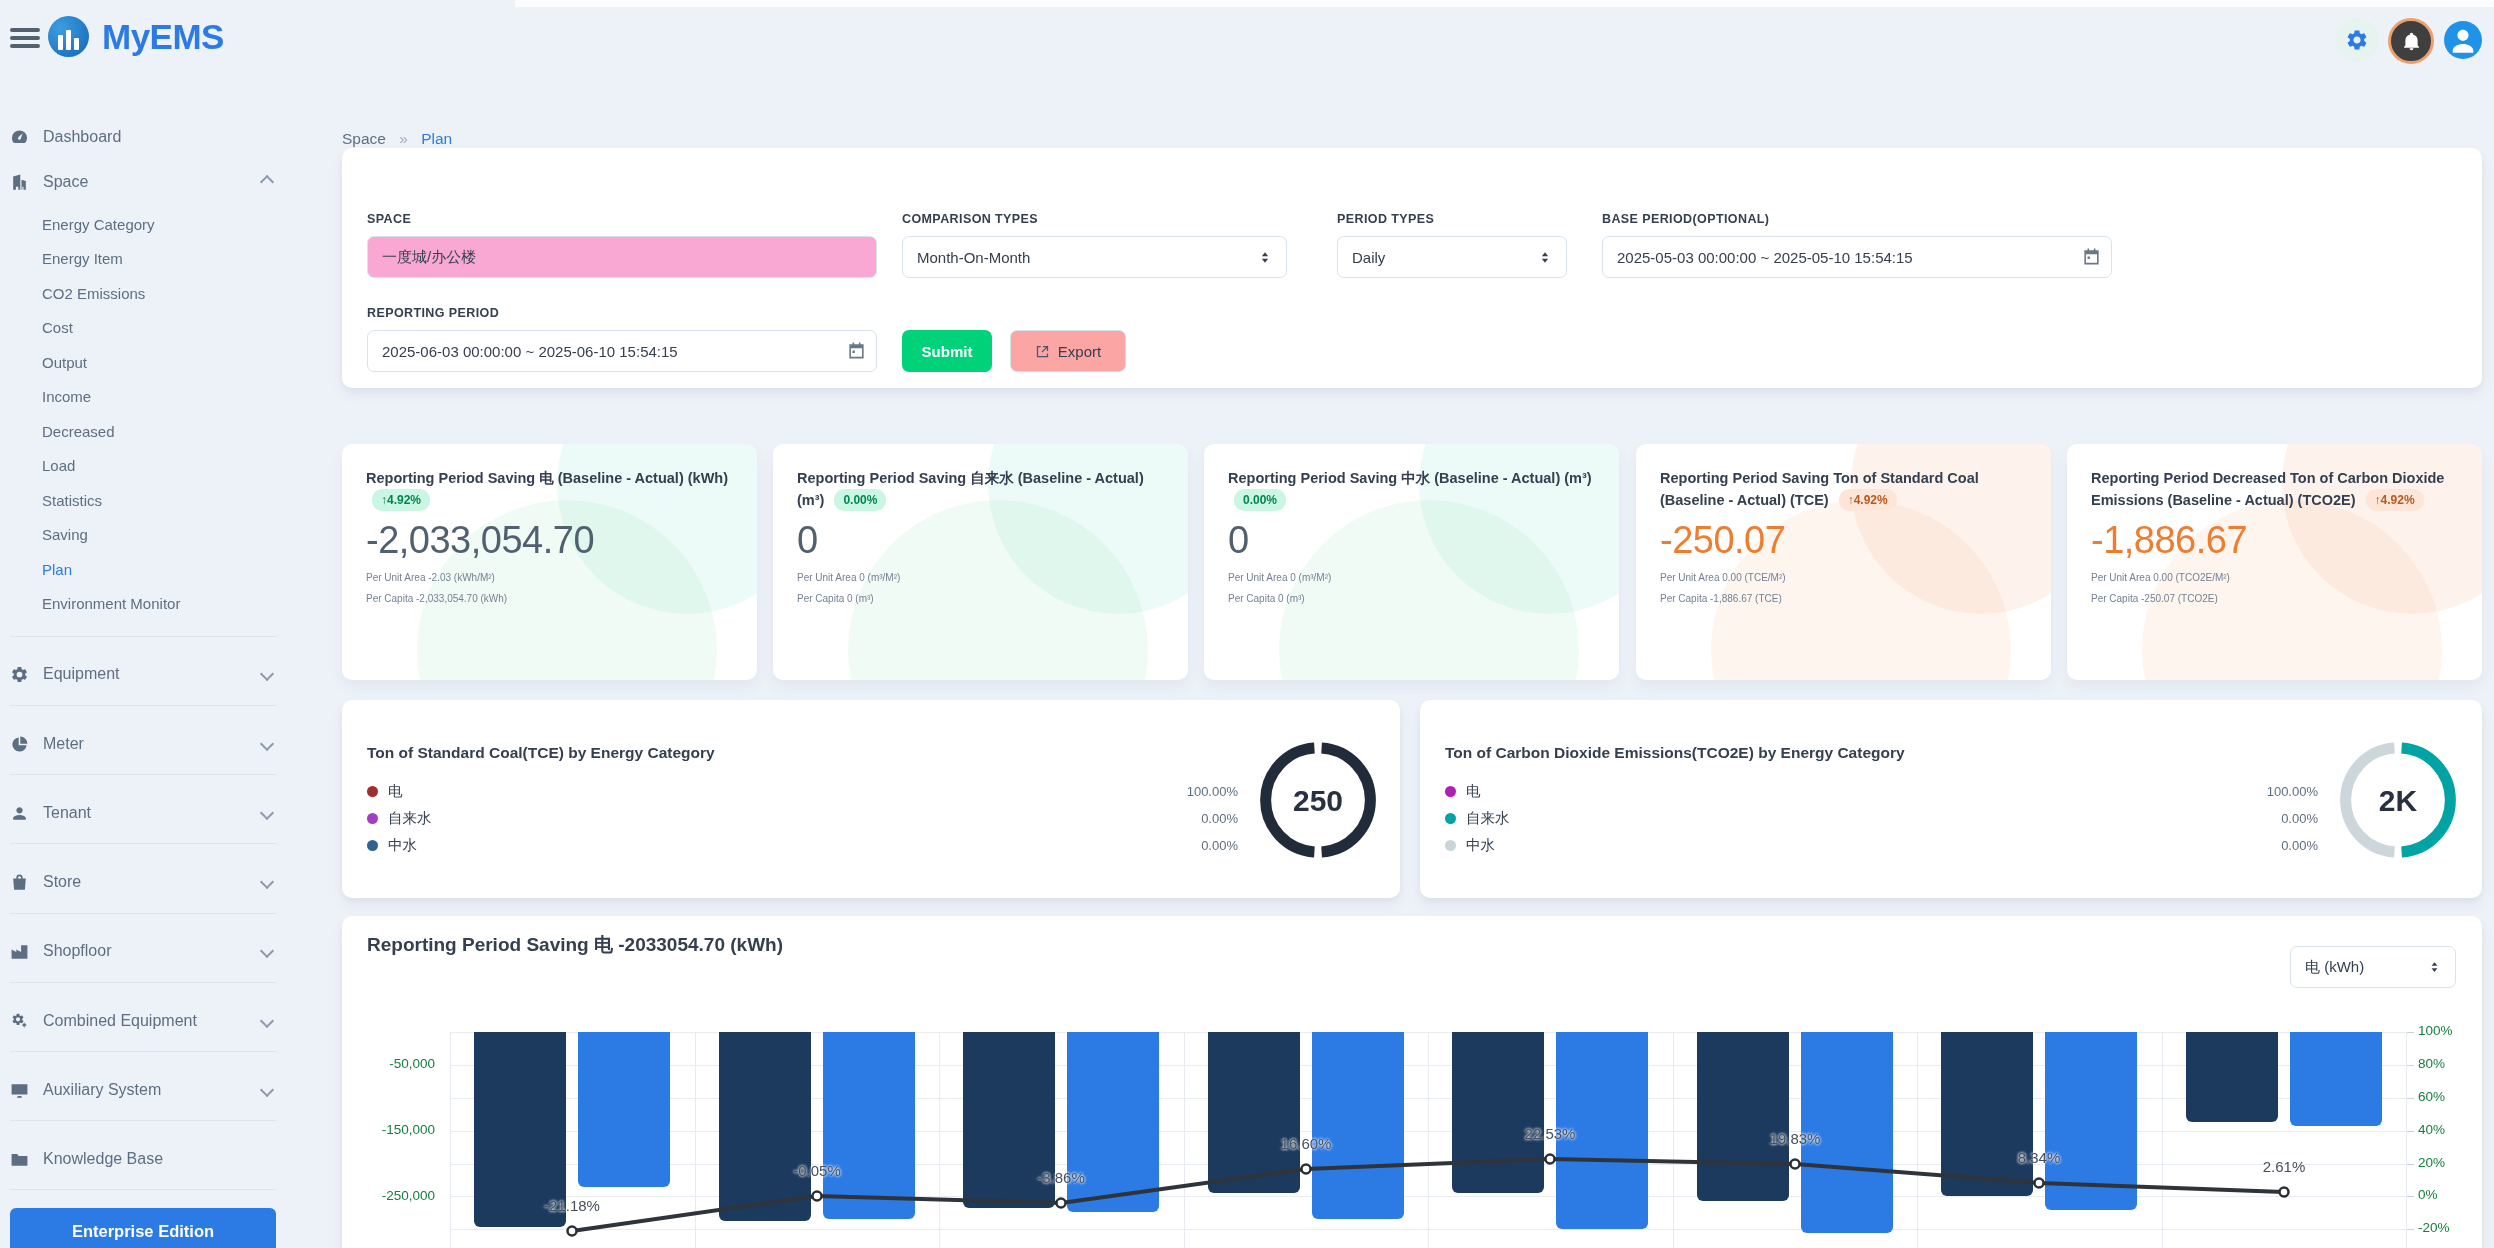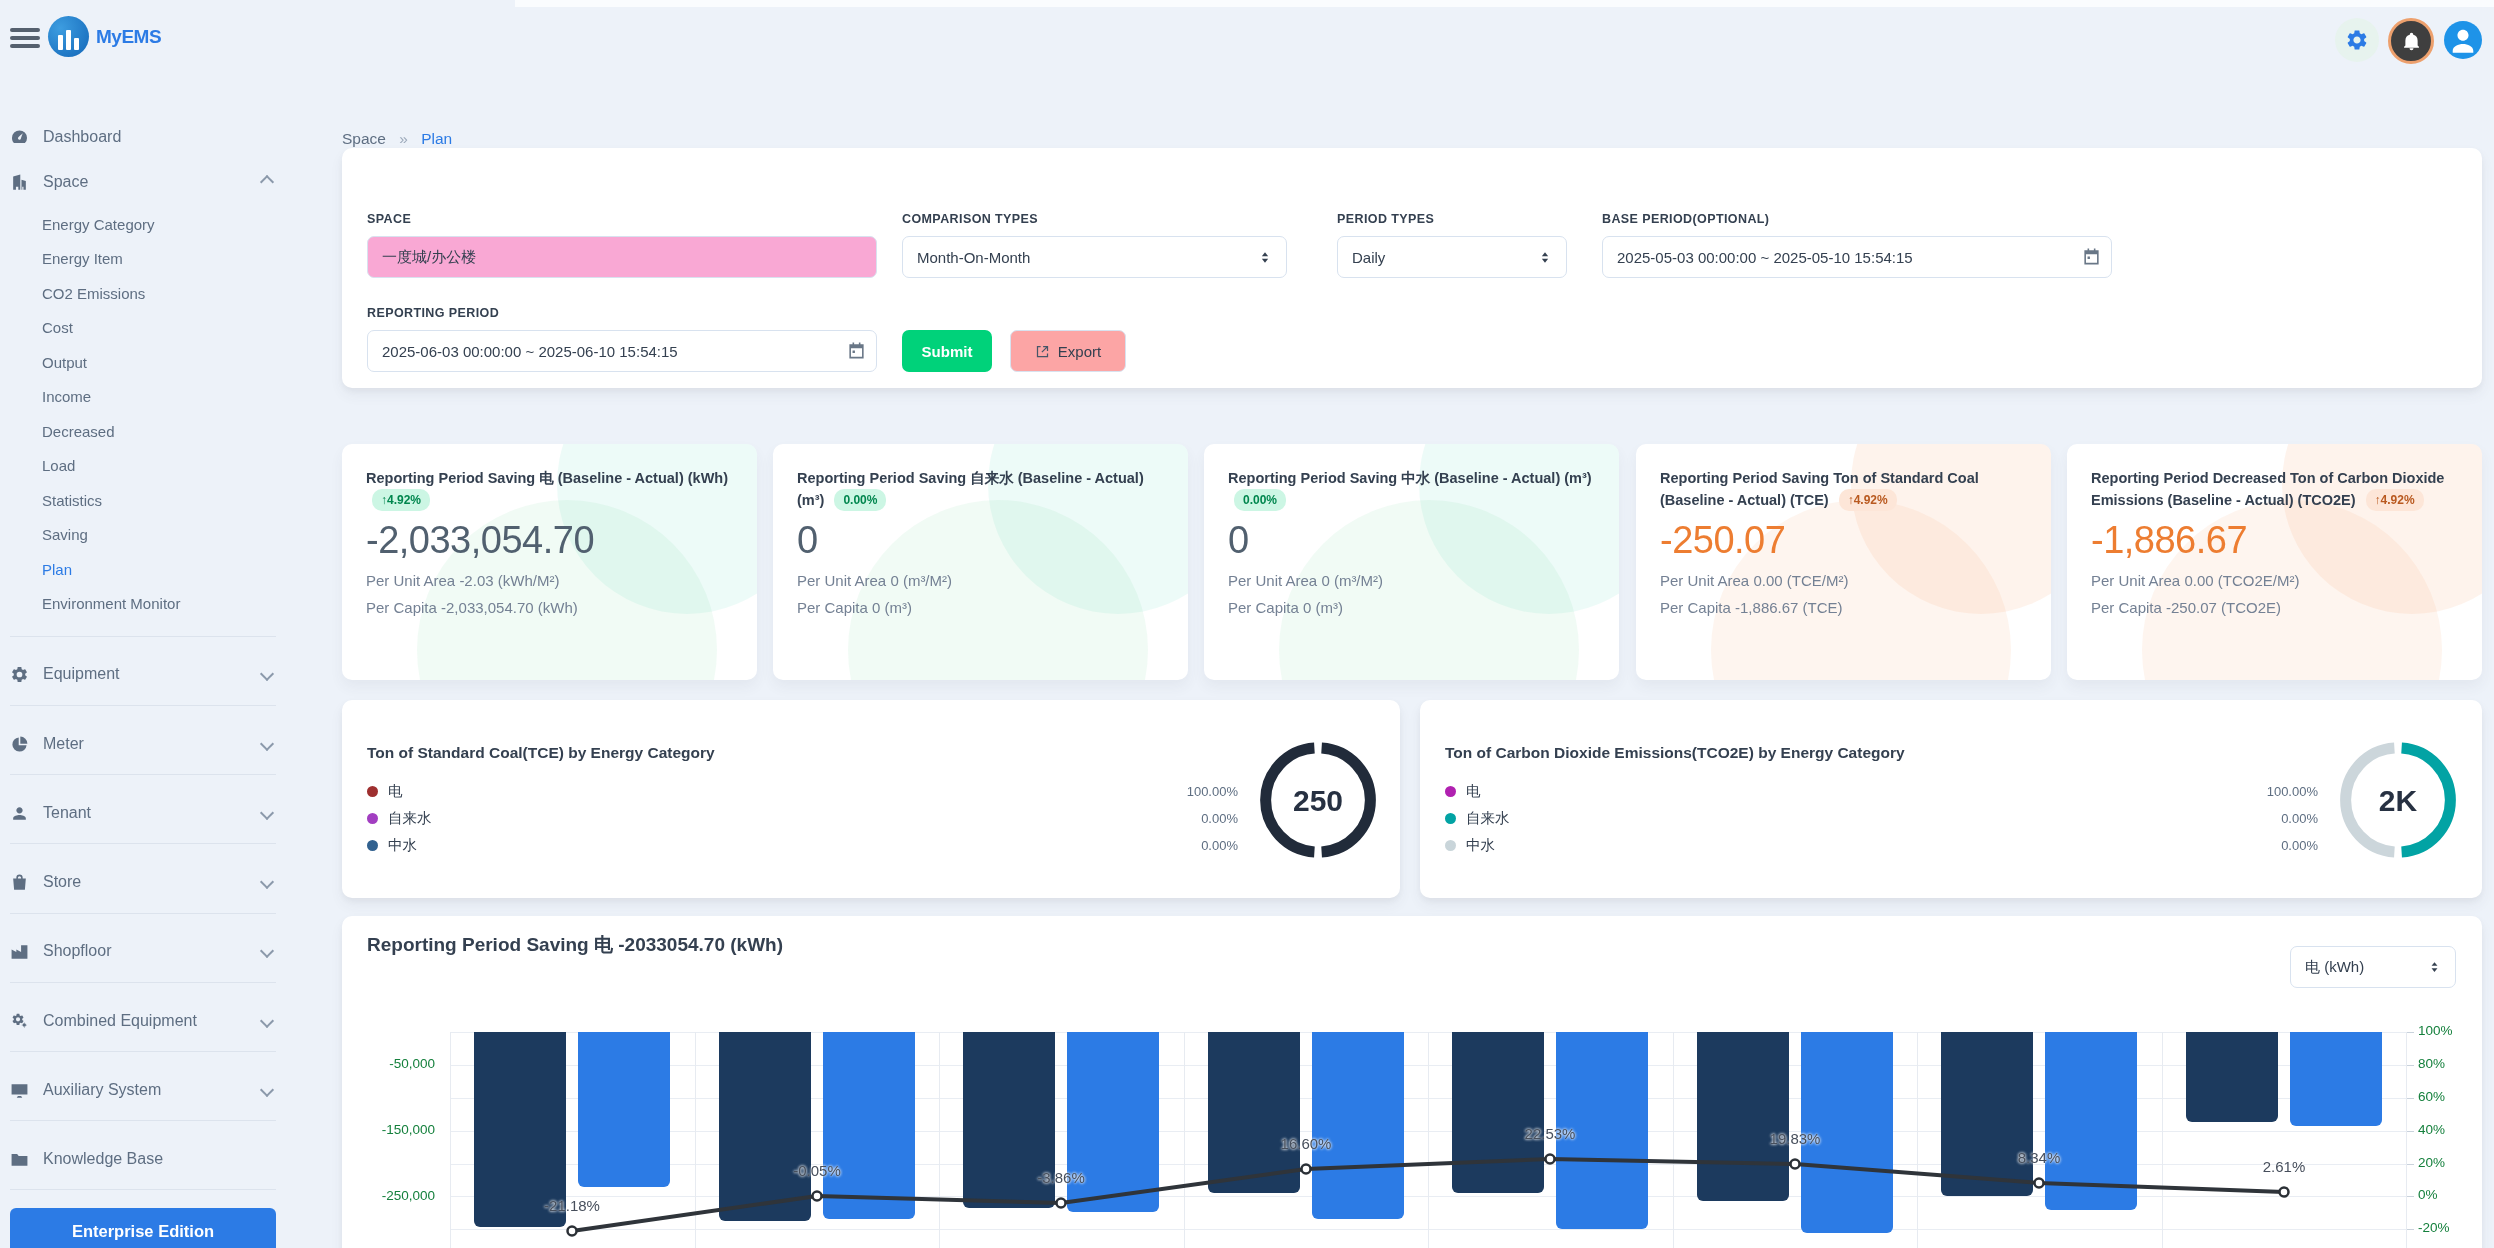--- a/index.html
+++ b/index.html
@@ -9,21 +9,21 @@
         box-shadow:0 7px 14px 0 rgba(65,69,88,.06),0 3px 6px 0 rgba(0,0,0,.04);}
   
   .top-strip{position:absolute;left:515px;top:0;width:1979px;height:7px;background:#fafcfe;}
   .hamburger{position:absolute;left:10px;top:28px;width:30px;height:22px;cursor:pointer;}
   .hamburger span{display:block;height:3.5px;background:#55606e;border-radius:2px;margin-bottom:4.5px;}
   .brand{position:absolute;left:48px;top:16px;display:flex;align-items:center;cursor:pointer;}
   .brand-circle{width:41px;height:41px;border-radius:50%;
         background:radial-gradient(circle at 30% 30%,#3d9de0,#1266b8);display:flex;align-items:flex-end;justify-content:center;overflow:hidden;}
   .brand-bars{display:flex;align-items:flex-end;gap:3px;margin-bottom:7px;}
   .brand-bars i{display:block;width:5px;background:#fff;border-radius:1px;}
-  .brand-text{font-size:19px;font-weight:bold;color:#2c7be5;margin-left:7px;letter-spacing:-.5px;}
+  .brand-text{font-size:35px;font-weight:bold;color:#2c7be5;margin-left:13px;letter-spacing:-.5px;}
   .nav-icon-btn{position:absolute;top:18px;width:44px;height:44px;border-radius:50%;
         display:flex;align-items:center;justify-content:center;cursor:pointer;}
   .gear-btn{left:2335px;background:#e7f3ee;}
   .bell-btn{left:2388px;background:#3f3f3f;border:3px solid #eda06d;width:40px;height:40px;}
   .avatar-btn{left:2444px;background:#1e93e8;width:38px;height:38px;top:21px;}
   
   .sidebar-row{position:absolute;left:10px;width:276px;height:30px;display:flex;align-items:center;
         font-size:16px;font-weight:500;color:#5e6e82;cursor:pointer;}
   .sidebar-row .icon{width:19px;height:19px;margin-right:14px;display:inline-flex;}
   .sidebar-row .chev{margin-left:auto;margin-right:14px;}
@@ -63,21 +63,21 @@
   .tone-green .b2{right:40px;bottom:-120px;width:300px;height:300px;background:rgba(120,220,160,.10);}
   .tone-orange .b1{right:-60px;top:-90px;width:260px;height:260px;background:rgba(246,140,70,.10);}
   .tone-orange .b2{right:40px;bottom:-120px;width:300px;height:300px;background:rgba(250,170,120,.12);}
   .stat-title{position:relative;margin:24px 24px 0;font-size:14.5px;font-weight:600;color:#344050;line-height:1.45;}
   .badge{display:inline-block;border-radius:10px;padding:2.5px 9px;font-size:12px;font-weight:bold;margin-left:6px;vertical-align:1px;}
   .badge-green{background:#ccf6e4;color:#00864e;}
   .badge-orange{background:#fde6d8;color:#b9591f;}
   .stat-value{position:relative;margin:8px 24px 0;font-size:38px;letter-spacing:-.5px;}
   .val-gray{color:#51606f;}
   .val-orange{color:#ed7d31;}
-  .stat-line{position:relative;margin:10px 24px 0;font-size:15px;color:#748194;}
+  .stat-line{position:relative;margin:10px 24px 0;font-size:10px;color:#748194;}
   
   .donut-title{position:absolute;left:25px;top:44px;font-size:15.5px;font-weight:600;color:#344050;}
   .legend-row{position:absolute;left:25px;height:26px;display:flex;align-items:center;cursor:pointer;}
   .legend-dot{width:11px;height:11px;border-radius:50%;margin-right:10px;}
   .legend-label{font-size:14.5px;color:#344050;}
   .legend-val{position:absolute;height:26px;display:flex;align-items:center;font-size:13px;color:#5e6e82;}
   .donut-center{position:absolute;font-size:30px;font-weight:bold;color:#273142;text-align:center;}
   
   .chart-title{position:absolute;left:367px;top:932px;font-size:19px;font-weight:600;color:#344050;}
   .gridline-h{position:absolute;height:1px;background:#e9edf3;}

